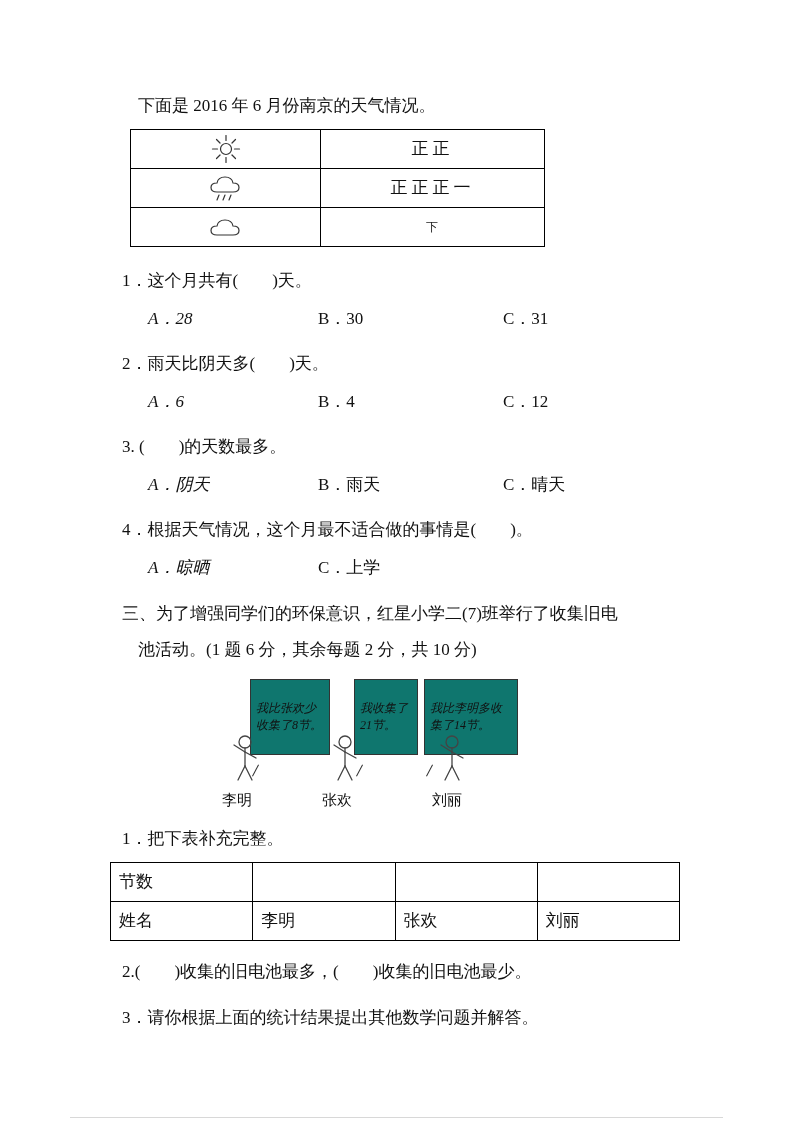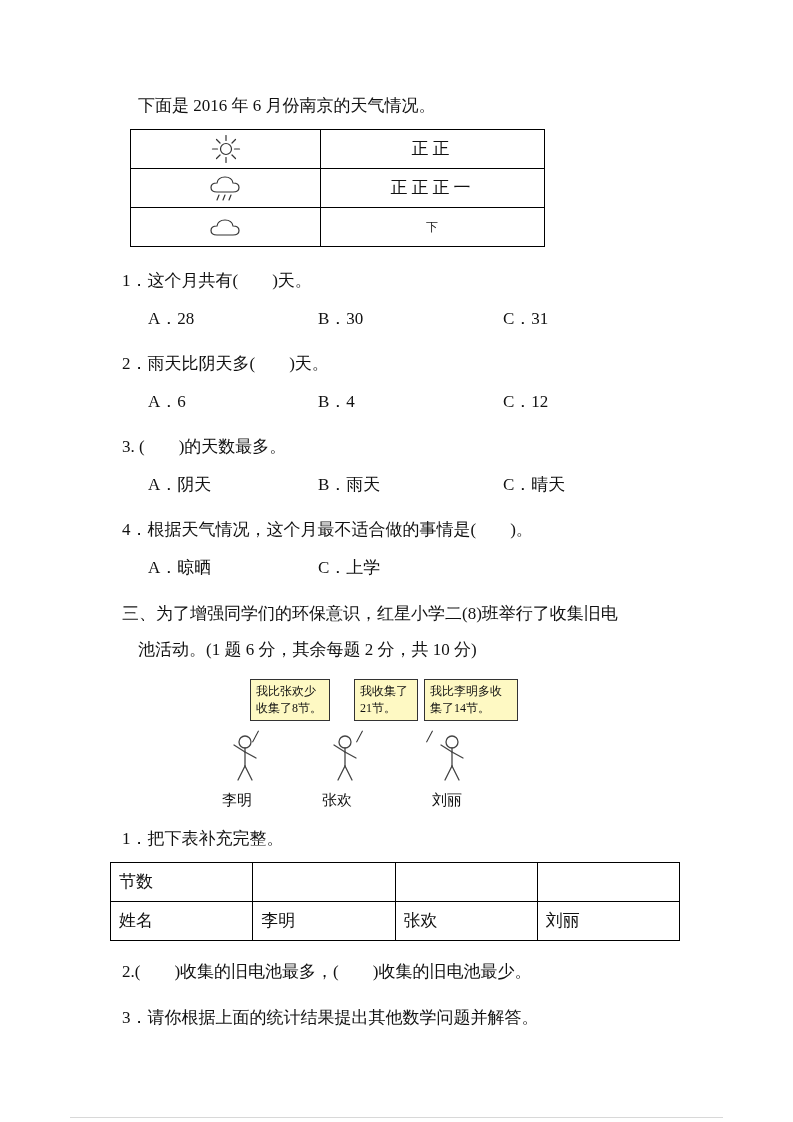--- a/index.html
+++ b/index.html
@@ -18,32 +18,32 @@
   .weather-table { border-collapse:collapse; margin:0 0 0 20px; }
   .weather-table td { border:1px solid #000; height:39px; vertical-align:middle; }
   .icon-cell { width:190px; text-align:center; }
   .icon-cell svg { vertical-align:middle; }
   .tally-cell { width:224px; text-align:center; letter-spacing:4px; }
   .tally-small { font-size:12px; letter-spacing:1px; color:#222; }
 
   
   .q-text { margin-top:23px; }
   .opts { margin-top:16px; padding-left:38px; display:flex; }
-  .opt-a { width:170px; }
+  .opt-a { width:170px;font-style:italic; }
   .opt-b { width:185px; }
   .opt-c { flex:1; }
 
   .sec-line1 { margin-top:24px; }
   .sec-line2 { margin-top:14px; margin-left:28px; }
 
   
   .illustration { position:relative; height:145px; margin-top:8px; }
   .bubble {
-    position:absolute; border:1px solid #333; background:#fef9c3;
-    padding:3px 5px; font-size:12px; line-height:17px;
+    position:absolute; border:1px solid #333; background:#0f766e;
+    padding:20px 5px; font-size:12px; line-height:17px;font-style:italic;
   }
   .bubble::after {
     content:""; position:absolute; left:8px; bottom:-12px;
     width:13px; height:1px; background:#333;
     transform:rotate(118deg); transform-origin:left top;
   }
   .b1 { left:140px; top:6px; width:80px; }
   .b2 { left:244px; top:6px; width:64px; }
   .b3 { left:314px; top:6px; width:94px; }
   .figure { position:absolute; top:60px; }
@@ -134,21 +134,21 @@
     <span class="opt-b">B．雨天</span>
     <span class="opt-c">C．晴天</span>
   </div>
 
   <p class="q-text">4．根据天气情况，这个月最不适合做的事情是(　　)。</p>
   <div class="opts">
     <span class="opt-a">A．晾晒</span>
     <span class="opt-c">C．上学</span>
   </div>
 
-  <p class="sec-line1">三、为了增强同学们的环保意识，红星小学二(8)班举行了收集旧电</p>
+  <p class="sec-line1">三、为了增强同学们的环保意识，红星小学二(7)班举行了收集旧电</p>
   <p class="sec-line2">池活动。(1 题 6 分，其余每题 2 分，共 10 分)</p>
 
   <div class="illustration">
     <div class="bubble b1">我比张欢少收集了8节。</div>
     <div class="bubble b2">我收集了21节。</div>
     <div class="bubble b3">我比李明多收集了14节。</div>
 
     <span class="figure f1">
       <svg width="34" height="52" viewBox="0 0 34 52" fill="none" stroke="#444" stroke-width="1.3" stroke-linecap="round">
         <circle cx="17" cy="9" r="6"></circle>

